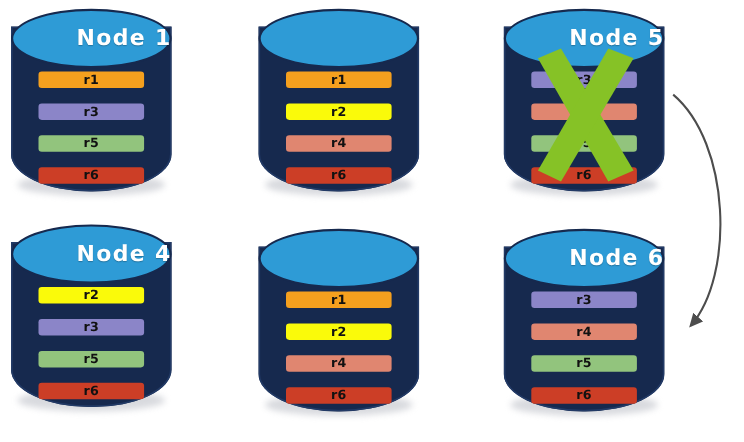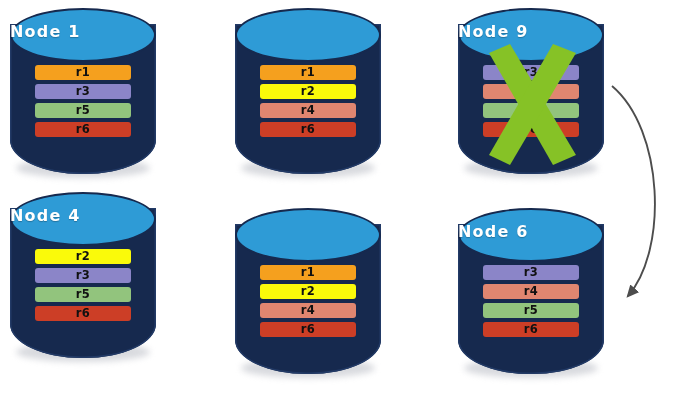--- a/index.html
+++ b/index.html
@@ -62,42 +62,42 @@
     background: #2e9bd6;
     border: 2.5px solid #16294e;
     box-sizing: border-box;
   }
 
   .node .title {
     position: absolute;
     left: 0;
     top: 14px;
     width: 146px;
-    text-align: left;
+    text-align: right;
     color: #ffffff;
-    font-size: 16px;
+    font-size: 20px;
     font-weight: bold;
     letter-spacing: 1.2px;
     z-index: 4;
     text-shadow: 0 1px 1px rgba(0,0,0,.25);
     white-space: nowrap;
   }
 
   .rows {
     position: absolute;
     left: 25px;
     top: 57px;
     width: 96px;
     z-index: 3;
   }
 
   .bar {
     position: relative;
     height: 15px;
-    margin-bottom: 4px;
+    margin-bottom: 14px;
     border-radius: 3px;
     text-align: center;
     font-size: 11.5px;
     font-weight: bold;
     color: #111111;
     line-height: 15px;
     letter-spacing: .3px;
   }
 
   
@@ -144,35 +144,35 @@
         <div class="bar" style="background: rgb(245, 160, 30); color: rgb(17, 17, 17);">r1</div>
         <div class="bar" style="background: rgb(250, 250, 10); color: rgb(17, 17, 17);">r2</div>
         <div class="bar" style="background: rgb(224, 134, 112); color: rgb(17, 17, 17);">r4</div>
         <div class="bar" style="background: rgb(204, 62, 38); color: rgb(17, 17, 17);">r6</div>
       </div>
     </div>
     <div class="node" style="left: 458px; top: 8px;">
       <div class="shadow"></div>
       <div class="body" style="background: rgb(22, 41, 78);"></div>
       <div class="top" style="background: rgb(46, 155, 214);"></div>
-      <div class="title">Node  9</div>
+      <div class="title">Node  5</div>
       <div class="rows">
         <div class="bar" style="background: rgb(139, 133, 200); color: rgb(17, 17, 17);">r3</div>
         <div class="bar" style="background: rgb(224, 134, 112); color: rgb(17, 17, 17);">r4</div>
         <div class="bar" style="background: rgb(146, 196, 125); color: rgb(17, 17, 17);">r5</div>
         <div class="bar" style="background: rgb(204, 62, 38); color: rgb(17, 17, 17);">r6</div>
       </div>
       <svg class="cross" viewBox="0 0 146 172">
         <g fill="#86c226">
           <polygon points="31,45 52,36 118,147 95,157"></polygon>
           <polygon points="118,45 95,36 31,147 52,157"></polygon>
         </g>
       </svg>
     </div>
-    <div class="node" style="left: 10px; top: 192px;">
+    <div class="node" style="left: 10px; top: 204px;">
       <div class="shadow"></div>
       <div class="body" style="background: rgb(22, 41, 78);"></div>
       <div class="top" style="background: rgb(46, 155, 214);"></div>
       <div class="title">Node  4</div>
       <div class="rows">
         <div class="bar" style="background: rgb(250, 250, 10); color: rgb(17, 17, 17);">r2</div>
         <div class="bar" style="background: rgb(139, 133, 200); color: rgb(17, 17, 17);">r3</div>
         <div class="bar" style="background: rgb(146, 196, 125); color: rgb(17, 17, 17);">r5</div>
         <div class="bar" style="background: rgb(204, 62, 38); color: rgb(17, 17, 17);">r6</div>
       </div>

